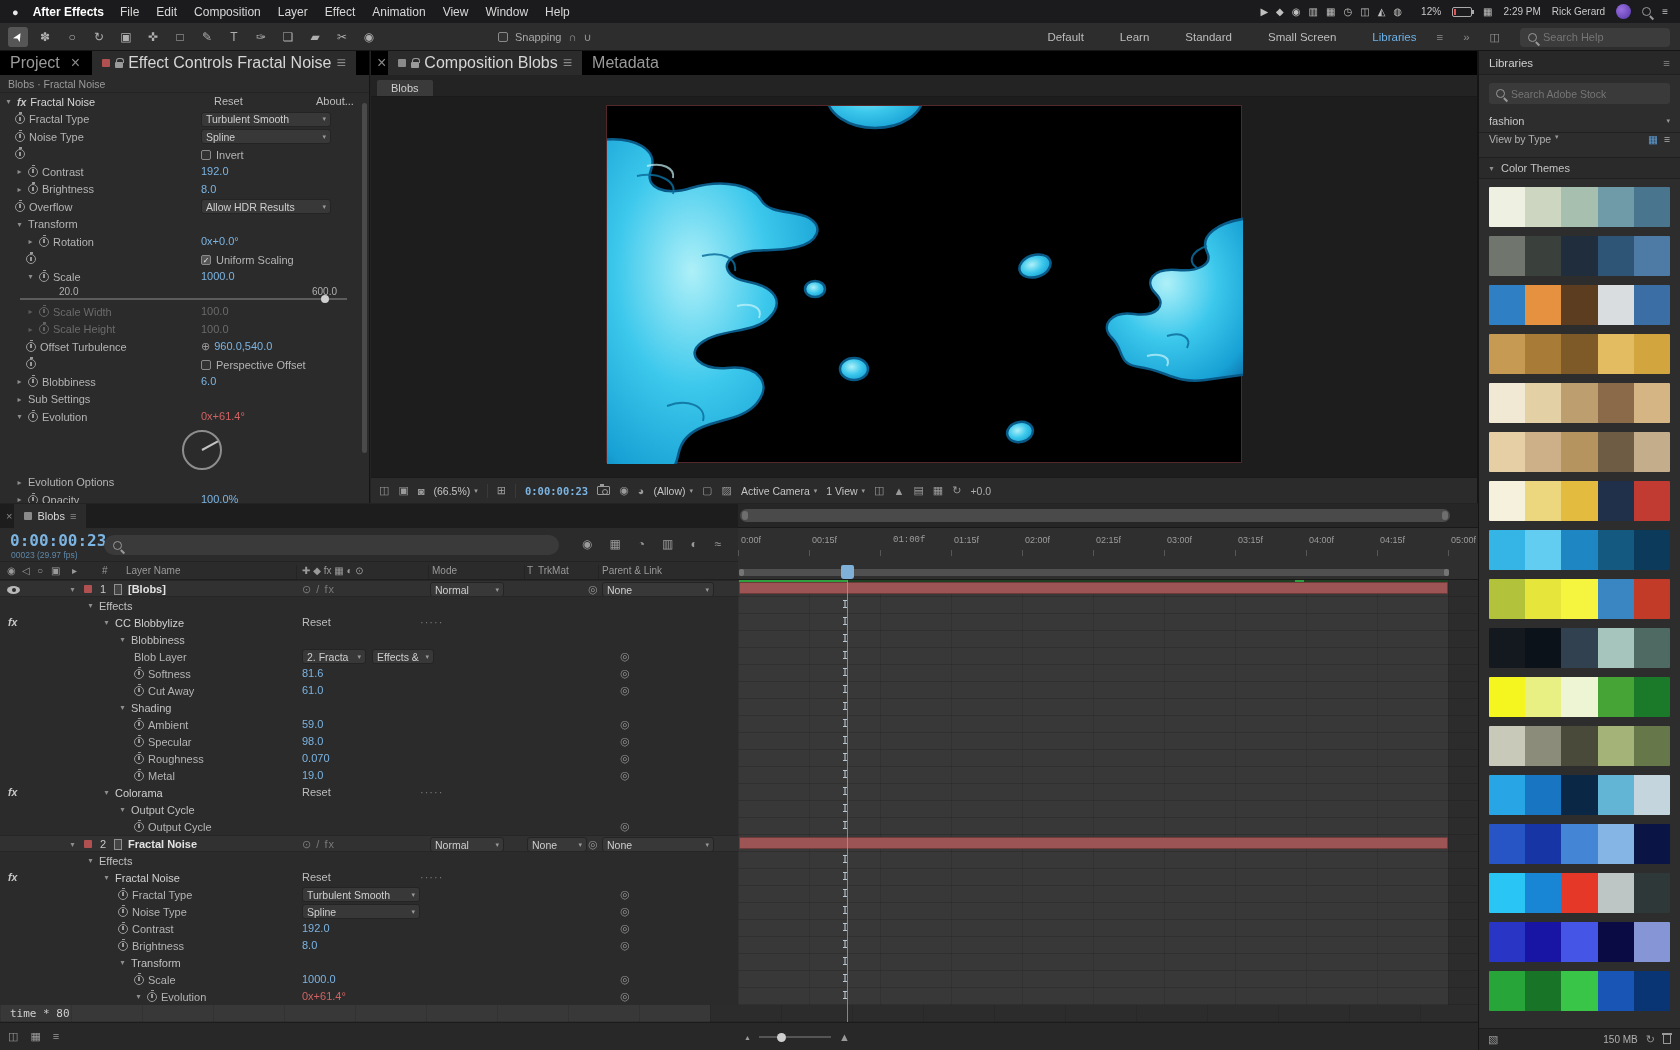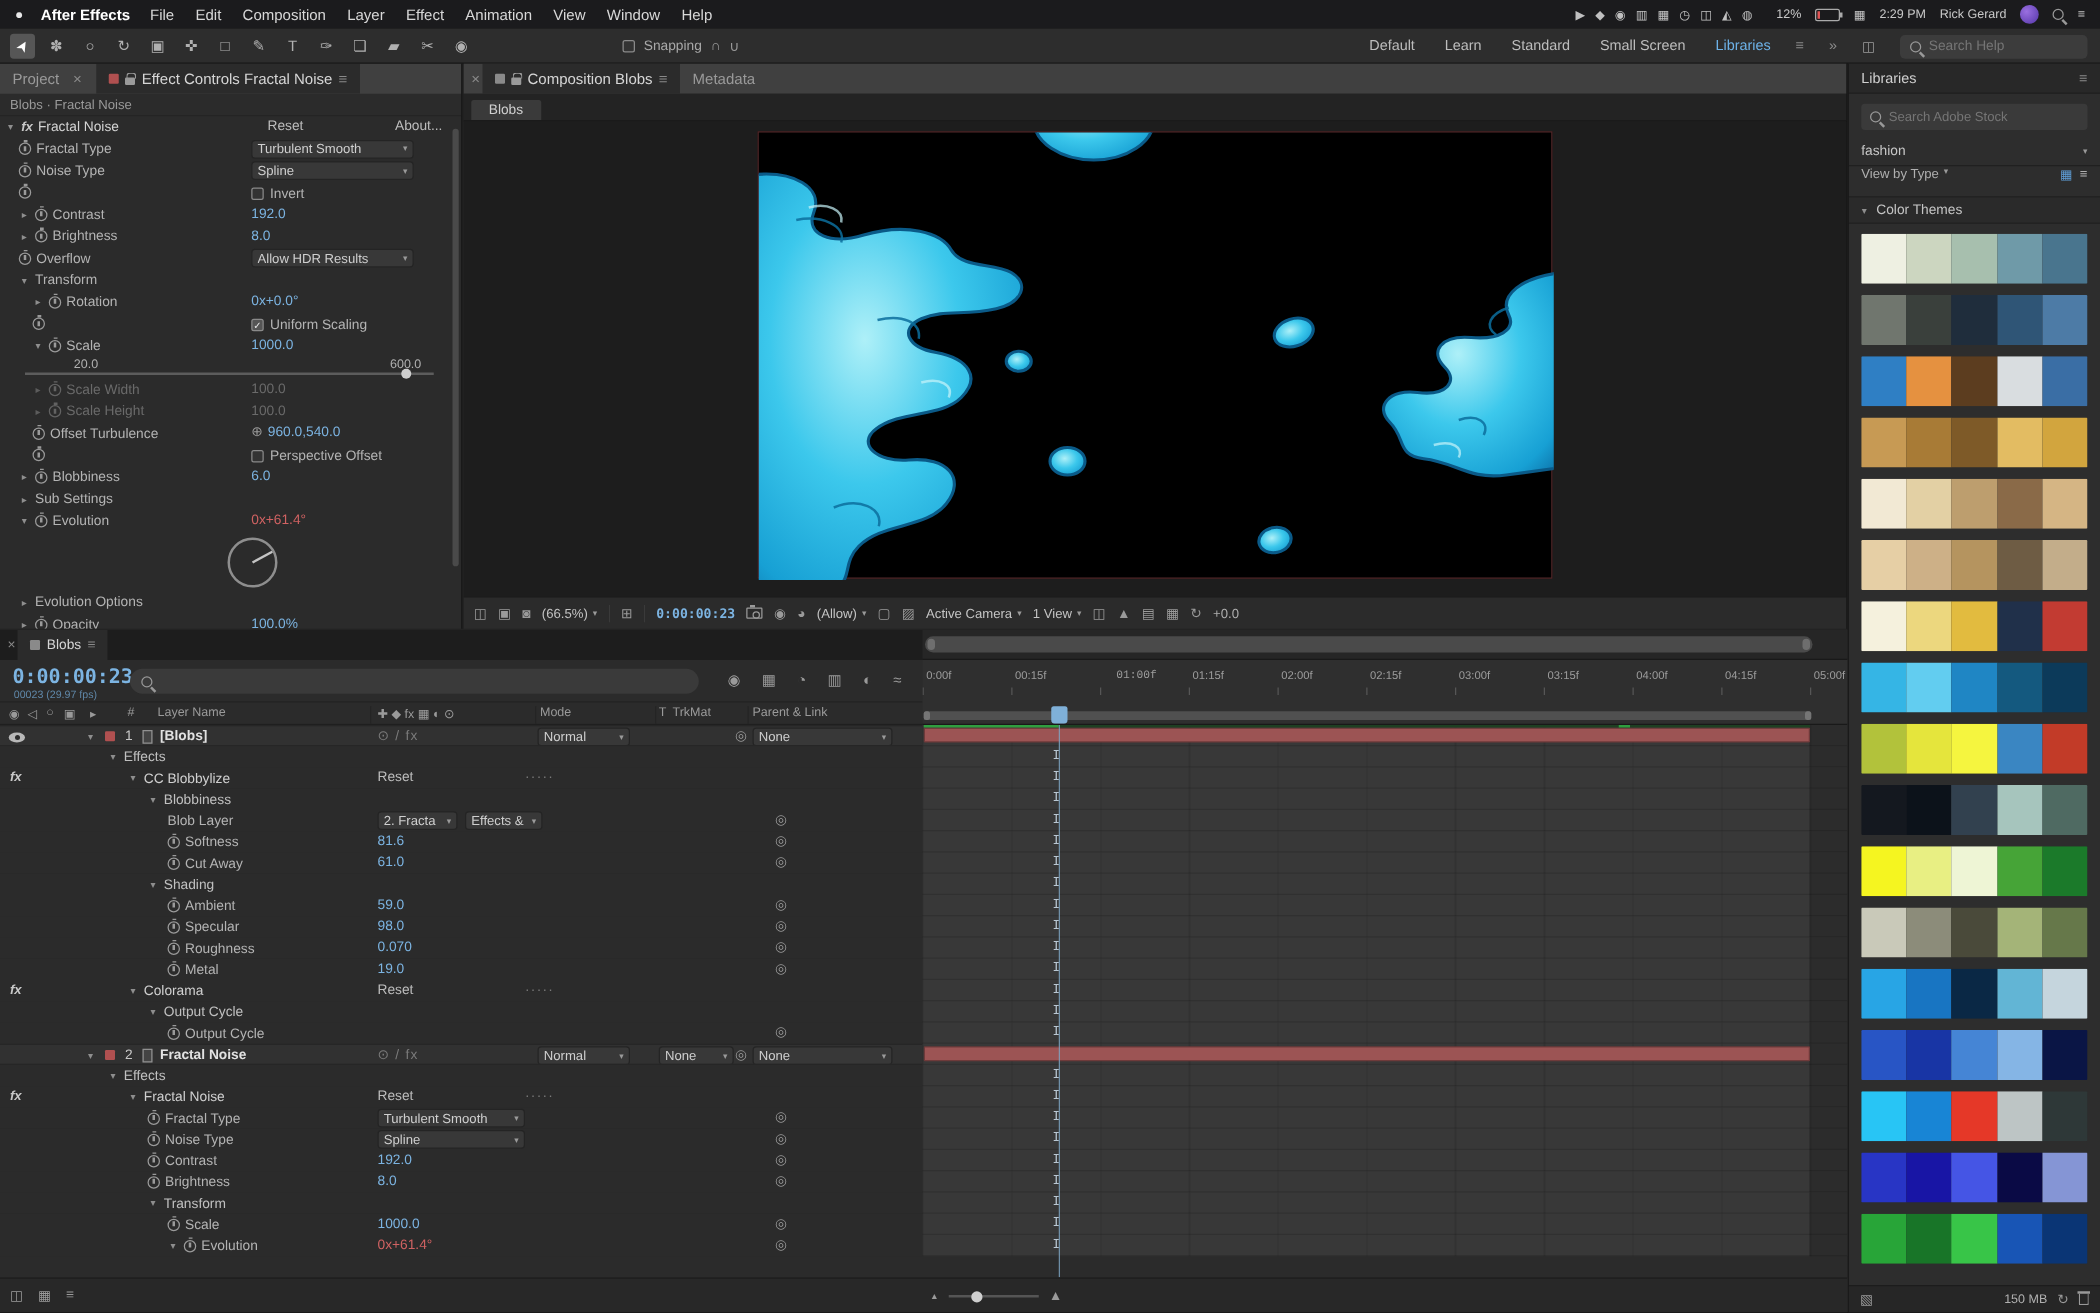--- a/index.html
+++ b/index.html
@@ -31,21 +31,21 @@
   .tool-sel{transform:rotate(-60deg);display:inline-block}
   #tb-mid{position:absolute;left:498px;top:0;height:28px;display:flex;align-items:center;gap:7px;color:#a8a8a8}
   #tb-right{position:absolute;right:10px;top:0;height:28px;display:flex;align-items:center;gap:20px;font-size:11.5px;color:#bdbdbd}
   .ws-item.active{color:#6db2e8}
   #help-search{display:flex;align-items:center;gap:6px;background:#3c3c3c;border-radius:4px;height:19px;padding:0 8px;width:150px}
   #help-search input{background:transparent;border:none;outline:none;color:#ccc;font-size:11px;width:110px;font-family:"Liberation Sans",sans-serif}
   .cbx{width:10px;height:10px;border:1px solid #8a8a8a;border-radius:2px;font-size:8px;line-height:9px;color:#e8e8e8;text-align:center;background:#333;display:inline-block;flex:none}
   .cbx.on{background:#555}
 
   
-  .tabbar{height:24px;background:#404040;display:flex;align-items:stretch;font-size:12px;color:#9a9a9a;overflow:hidden}
+  .tabbar{height:24px;background:#000000;display:flex;align-items:stretch;font-size:16px;color:#9a9a9a;overflow:hidden}
   .tab{display:flex;align-items:center;gap:5px;padding:0 10px;white-space:nowrap}
   .tab.active{background:#2b2b2b;color:#d6d6d6}
   .tab-x{color:#8a8a8a;align-self:center;padding:0 2px 0 6px}
   .hamb{color:#8a8a8a}
   .chip{display:inline-block;width:8px;height:8px;background:#b05050;border-radius:1px;flex:none}
   .chip.gray{background:#8a8a8a}
   .lock{position:relative;width:8px;height:6px;background:#9a9a9a;border-radius:1px;display:inline-block;margin-top:3px}
   .lock::before{content:"";position:absolute;left:1px;top:-4px;width:6px;height:4px;border:1.2px solid #9a9a9a;border-bottom:none;border-radius:3px 3px 0 0}
 
   
@@ -246,21 +246,21 @@
           <span>◉</span>
         </span>
       </div>
     <div id="tb-mid">
       <span class="cbx"></span>
       <span>Snapping</span>
       <span class="vico">∩</span>
       <span class="vico">∪</span>
     </div>
     <div id="tb-right">
-      <span id="workspaces" style="display:flex;gap:24px">
+      <span id="workspaces" style="display:flex;gap:36px">
           <span class="ws-item">Default</span>
           <span class="ws-item">Learn</span>
           <span class="ws-item">Standard</span>
           <span class="ws-item">Small Screen</span>
           <span class="ws-item active">Libraries</span>
         </span>
       <span class="hamb">≡</span>
       <span class="hamb">»</span>
       <span class="vico">◫</span>
       <span id="help-search">
@@ -1151,20 +1151,23 @@
                 <span class="tl-label">Evolution</span>
               </span>
               <span class="tl-val red" style="position: absolute; left: 302px; top: 0px;">0x+61.4°</span>
               <span class="pick" style="position: absolute; left: 620px; top: 0px;">◎</span>
             </div>
             <div class="tl-cell-right">
               <span class="cti-i" style="left: 104px;">I</span>
             </div>
           </div>
           <div class="tl-row">
+            <div class="tl-cell-right">
+              <span class="expr-text">time * 80</span>
+            </div>
           </div>
         </div>
       <div class="greenbar" style="left: 739px; width: 109px; background: rgb(47, 158, 63);"></div>
       <div class="greenbar" style="left:847px;width:601px;background:#1e3f22"></div>
       <div class="greenbar" style="left:1295px;width:9px;background:#2f9e3f"></div>
       <div id="cti-line" style="left: 847px;"></div>
     </div>
     <div id="tl-footer">
       <div id="tl-foot-icons">
         <span>◫</span>

